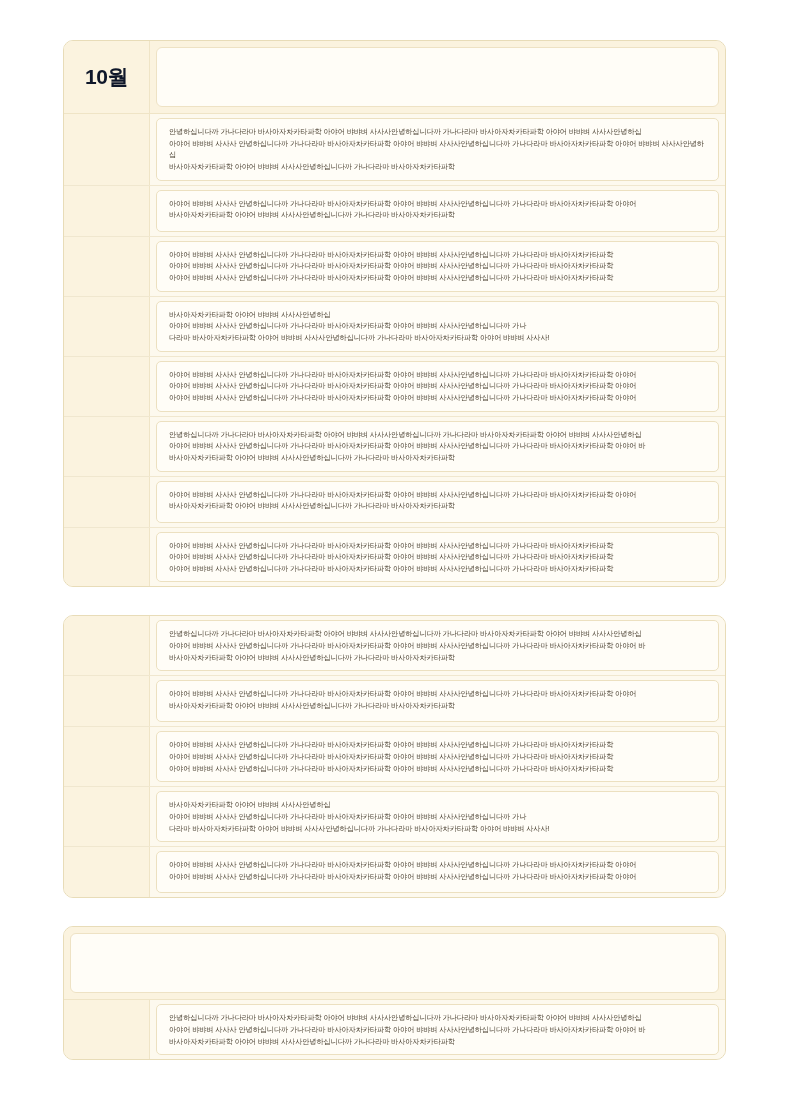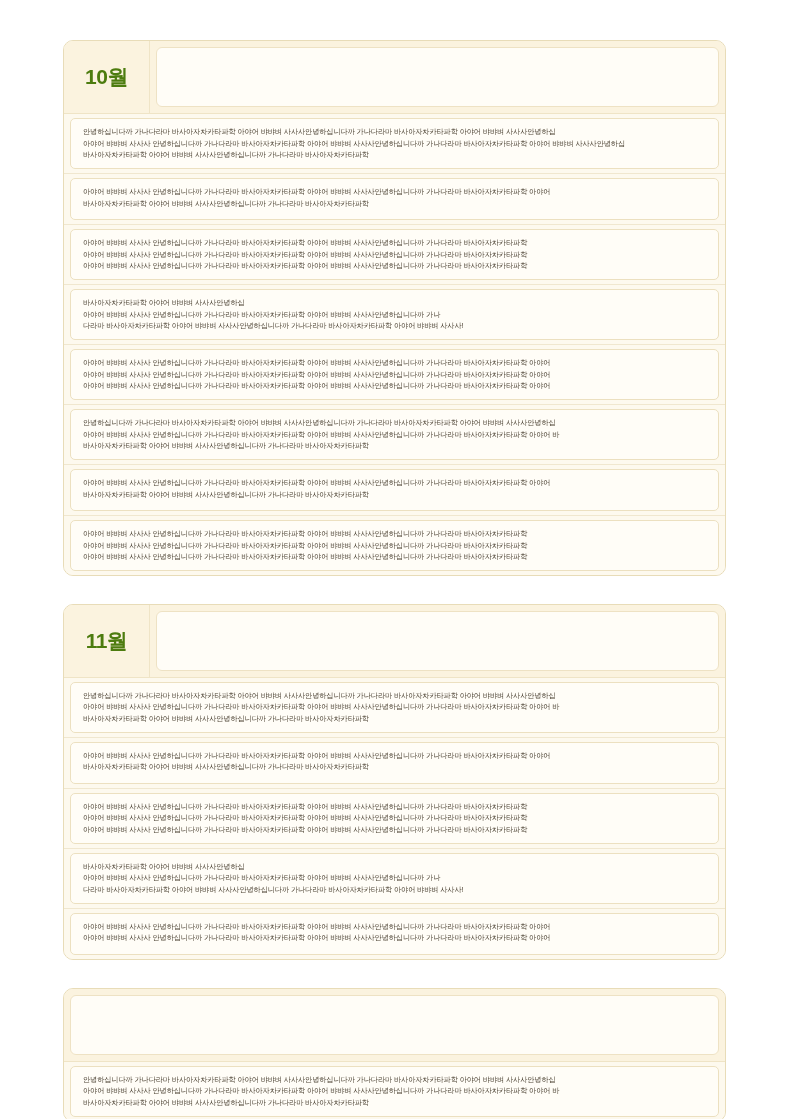--- a/index.html
+++ b/index.html
@@ -41,38 +41,37 @@
     min-height: 72px;
   }
   .month-label {
     width: 85px;
     min-width: 85px;
     display: flex;
     align-items: center;
     justify-content: center;
     font-size: 21px;
     font-weight: bold;
-    color: #4d7c0f;
+    color: #0f172a;
     letter-spacing: -0.5px;
     background: #fbf3df;
     border-right: 1px solid #efe4c6;
   }
   .month-blank {
     flex: 1;
     background: #fffdf7;
     border: 1px solid #eee2c4;
     border-radius: 6px;
     margin: 6px;
   }
 
   .entry-row {
     display: flex;
     align-items: stretch;
     border-bottom: 1px solid #f0e7cf;
-    flex-direction: column;
   }
   .entry-row:last-child { border-bottom: none; }
   .entry-gutter {
     width: 85px;
     min-width: 85px;
     background: #fbf3df;
     border-right: 1px solid #efe4c6;
   }
   .entry-body {
     flex: 1;
@@ -183,24 +182,20 @@
                 <div class="entry-text">아야어 뱌뱌벼 사사사 안녕하십니다까 가나다라마 바사아자차카타파학 아야어 뱌뱌벼 사사사안녕하십니다까 가나다라마 바사아자차카타파학
 아야어 뱌뱌벼 사사사 안녕하십니다까 가나다라마 바사아자차카타파학 아야어 뱌뱌벼 사사사안녕하십니다까 가나다라마 바사아자차카타파학
 아야어 뱌뱌벼 사사사 안녕하십니다까 가나다라마 바사아자차카타파학 아야어 뱌뱌벼 사사사안녕하십니다까 가나다라마 바사아자차카타파학</div>
               </div>
             </div>
           </div>
         </div>
       </div>
       <div class="section">
         <div class="card">
-          <div class="month-row">
-            <div class="month-label">11월</div>
-            <div class="month-blank"></div>
-          </div>
           <div class="entry-row">
             <div class="entry-gutter"></div>
             <div class="entry-body">
               <div class="entry-box">
                 <div class="entry-text">안녕하십니다까 가나다라마 바사아자차카타파학 아야어 뱌뱌벼 사사사안녕하십니다까 가나다라마 바사아자차카타파학 아야어 뱌뱌벼 사사사안녕하십
 아야어 뱌뱌벼 사사사 안녕하십니다까 가나다라마 바사아자차카타파학 아야어 뱌뱌벼 사사사안녕하십니다까 가나다라마 바사아자차카타파학 아야어 바
 바사아자차카타파학 아야어 뱌뱌벼 사사사안녕하십니다까 가나다라마 바사아자차카타파학</div>
               </div>
             </div>
           </div>

